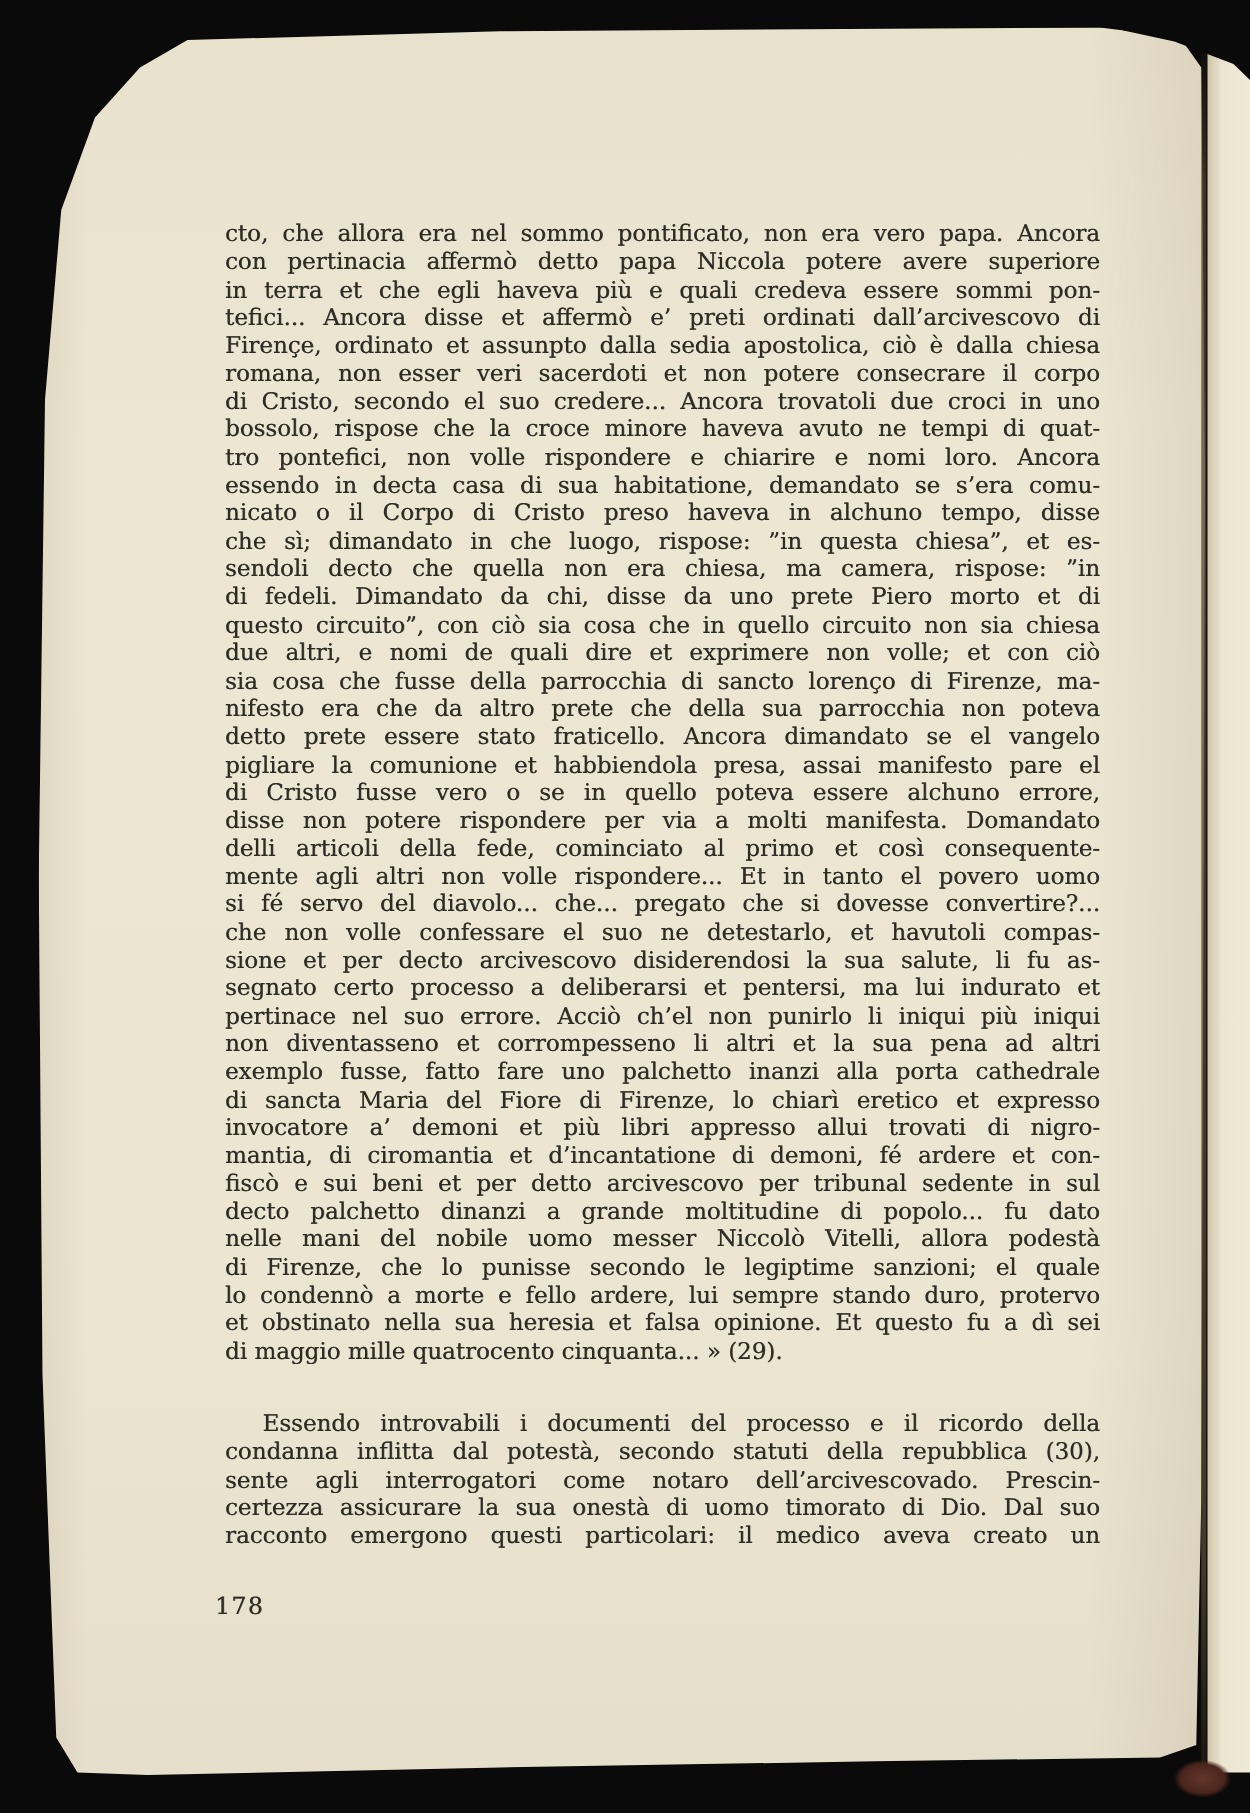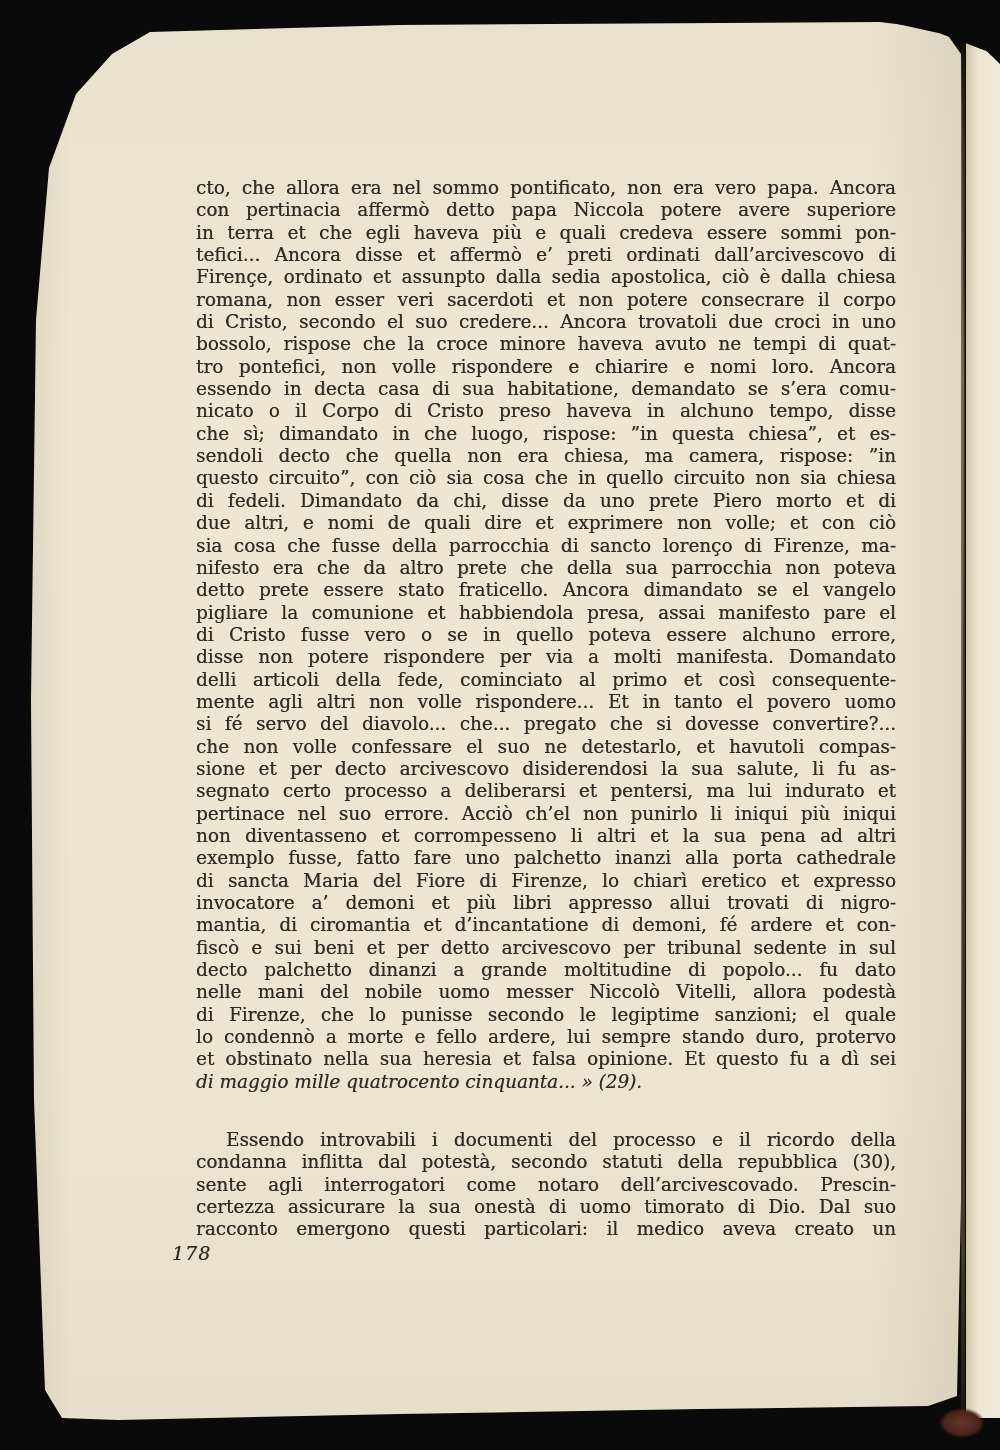--- a/index.html
+++ b/index.html
@@ -60,37 +60,36 @@
     clip-path:polygon(0 0,100% 0,100% 100%,88% 80%,45% 52%,8% 38%);
   }
   
   .spine-glimpse{
     position:absolute;left:930px;top:1404px;width:64px;height:42px;
     background:radial-gradient(ellipse 50% 50% at 50% 45%,#63362a 0%,#4a251c 55%,rgba(30,12,8,0) 72%);
   }
 
   
   .text-block{
-    position:absolute;left:196px;top:177px;width:700px;
+    position:absolute;left:180px;top:177px;width:700px;
     color:var(--ink);
     font-size:18.4px;line-height:22.35px;
     text-shadow:0.35px 0 0 rgba(46,43,36,.65);
   }
   .line{
     height:22.35px;overflow:hidden;
     text-align:justify;text-align-last:justify;
   }
-  .line.last{text-align-last:left;font-style:italic;}
+  .line.last{text-align-last:left;}
   .line.indent{text-indent:30px;margin-top:36px;}
 
   .page-number{
-    position:absolute;left:172px;top:1242px;
+    position:absolute;left:172px;top:1274px;
     color:var(--ink);font-size:19px;letter-spacing:1px;
     text-shadow:0.35px 0 0 rgba(46,43,36,.65);
-    font-style:italic;
   }
 </style>
 </head>
 <body>
 
 <div class="scene">
 
   <div class="sheet sheet-1"></div>
   <div class="sheet sheet-2"></div>
   <div class="sheet sheet-3"></div>
@@ -108,22 +107,22 @@
         <div class="line">tefici... Ancora disse et affermò e’ preti ordinati dall’arcivescovo di</div>
         <div class="line">Firençe, ordinato et assunpto dalla sedia apostolica, ciò è dalla chiesa</div>
         <div class="line">romana, non esser veri sacerdoti et non potere consecrare il corpo</div>
         <div class="line">di Cristo, secondo el suo credere... Ancora trovatoli due croci in uno</div>
         <div class="line">bossolo, rispose che la croce minore haveva avuto ne tempi di quat-</div>
         <div class="line">tro pontefici, non volle rispondere e chiarire e nomi loro. Ancora</div>
         <div class="line">essendo in decta casa di sua habitatione, demandato se s’era comu-</div>
         <div class="line">nicato o il Corpo di Cristo preso haveva in alchuno tempo, disse</div>
         <div class="line">che sì; dimandato in che luogo, rispose: ”in questa chiesa”, et es-</div>
         <div class="line">sendoli decto che quella non era chiesa, ma camera, rispose: ”in</div>
+        <div class="line">di fedeli. Dimandato da chi, disse da uno prete Piero morto et di</div>
         <div class="line">questo circuito”, con ciò sia cosa che in quello circuito non sia chiesa</div>
-        <div class="line">di fedeli. Dimandato da chi, disse da uno prete Piero morto et di</div>
         <div class="line">due altri, e nomi de quali dire et exprimere non volle; et con ciò</div>
         <div class="line">sia cosa che fusse della parrocchia di sancto lorenço di Firenze, ma-</div>
         <div class="line">nifesto era che da altro prete che della sua parrocchia non poteva</div>
         <div class="line">detto prete essere stato fraticello. Ancora dimandato se el vangelo</div>
         <div class="line">pigliare la comunione et habbiendola presa, assai manifesto pare el</div>
         <div class="line">di Cristo fusse vero o se in quello poteva essere alchuno errore,</div>
         <div class="line">disse non potere rispondere per via a molti manifesta. Domandato</div>
         <div class="line">delli articoli della fede, cominciato al primo et così consequente-</div>
         <div class="line">mente agli altri non volle rispondere... Et in tanto el povero uomo</div>
         <div class="line">si fé servo del diavolo... che... pregato che si dovesse convertire?...</div>

